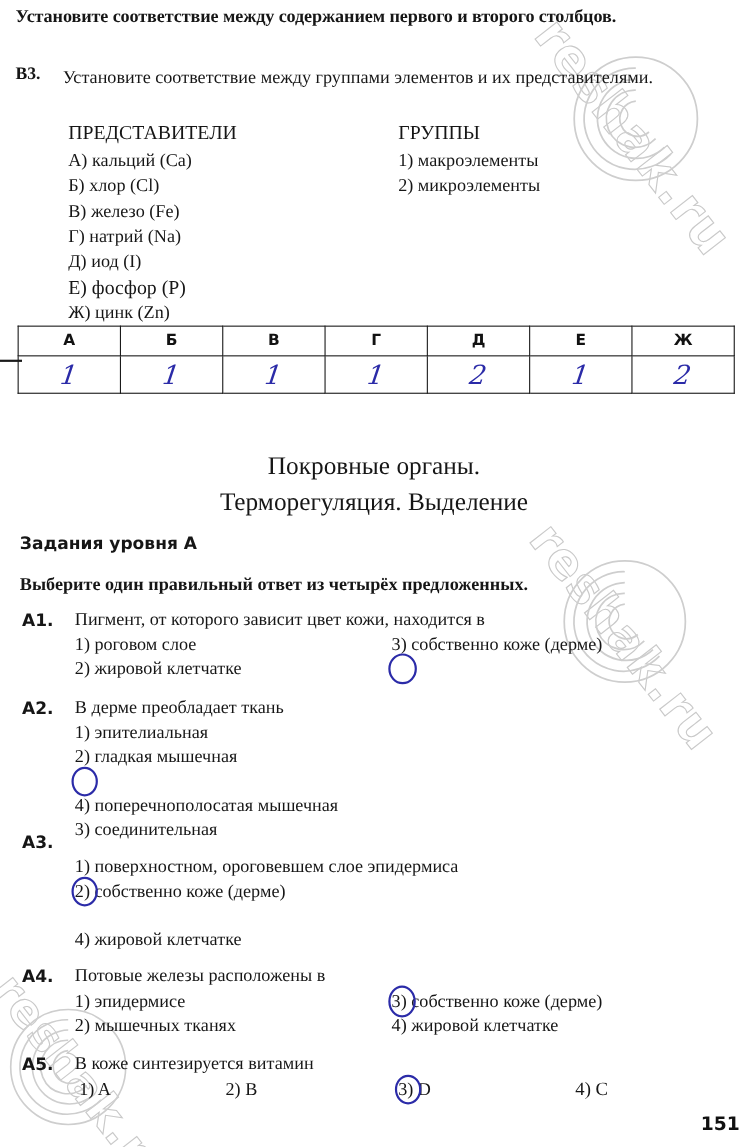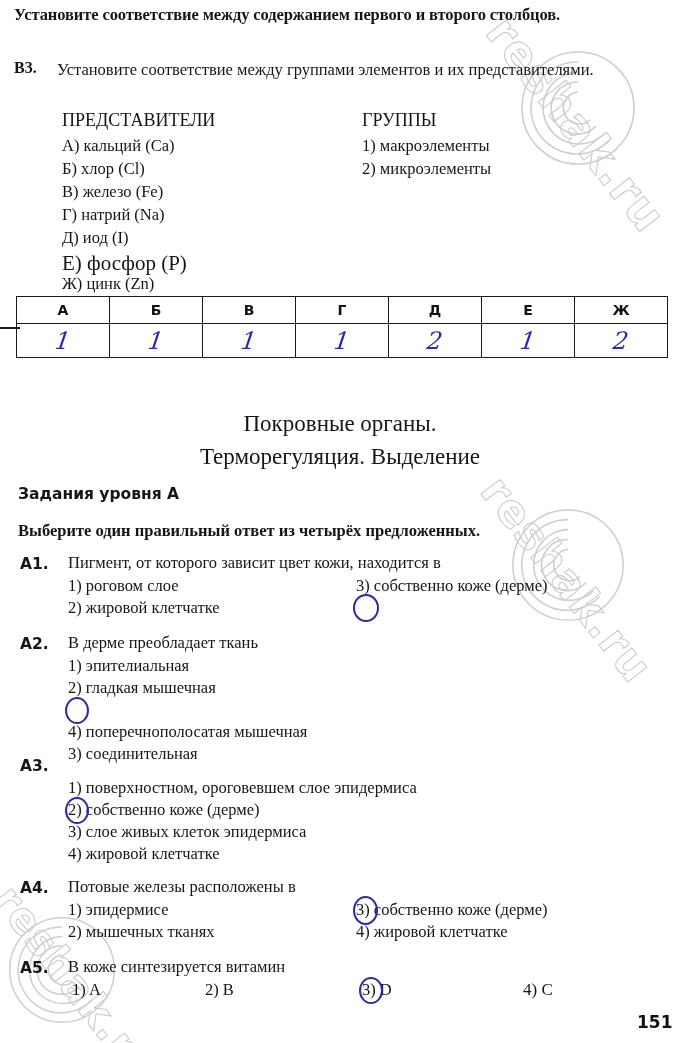--- a/index.html
+++ b/index.html
@@ -153,21 +153,21 @@
 
   <div class="t b" style="left:14px; top:59px; font-size:16px;">B3.</div>
   <div class="wrapt" style="left:57px; top:58px; width:609px; font-size:16.5px; line-height:24px; text-align:justify;">Установите соответствие между группами элементов и их представителями.</div>
 
   <div class="t" style="left:62px; top:110px; font-size:18px;">ПРЕДСТАВИТЕЛИ</div>
   <div class="t" style="left:62px; top:136px; font-size:16.5px;">А) кальций (Ca)</div>
   <div class="t" style="left:62px; top:159px; font-size:16.5px;">Б) хлор (Cl)</div>
   <div class="t" style="left:62px; top:182px; font-size:16.5px;">В) железо (Fe)</div>
   <div class="t" style="left:62px; top:205px; font-size:16.5px;">Г) натрий (Na)</div>
   <div class="t" style="left:62px; top:228px; font-size:16.5px;">Д) иод (I)</div>
-  <div class="t" style="left:62px; top:251px; font-size:21px;">Е) фосфор (P)</div>
+  <div class="t" style="left:62px; top:251px; font-size:18px;">Е) фосфор (P)</div>
   <div class="t" style="left:62px; top:274px; font-size:16.5px;">Ж) цинк (Zn)</div>
 
   <div class="t" style="left:362px; top:110px; font-size:18px;">ГРУППЫ</div>
   <div class="t" style="left:362px; top:136px; font-size:16.5px;">1) макроэлементы</div>
   <div class="t" style="left:362px; top:159px; font-size:16.5px;">2) микроэлементы</div>
 
   <div class="table-rule" style="left:0px; top:327px; width:20px;"></div>
   <table class="ans-table" style="left:16px; top:296px;">
     <tbody>
         <tr class="hdr">
@@ -208,21 +208,20 @@
   <div class="t" style="left:68px; top:633px; font-size:16.5px;">В дерме преобладает ткань</div>
   <div class="t" style="left:68px; top:656px; font-size:16.5px;">1) эпителиальная</div>
   <div class="t" style="left:68px; top:678px; font-size:16.5px;">2) гладкая мышечная</div>
   <div class="t" style="left:68px; top:700px; font-size:16.5px;margin-top:44px;">3) соединительная</div>
   <div class="t" style="left:68px; top:722px; font-size:16.5px;">4) поперечнополосатая мышечная</div>
   <div class="circle-mark" style="left:65px; top:697px; width:20px; height:23px;"></div>
 
   <div class="t sans-b" style="left:20px; top:757px; font-size:15.5px;">A3.</div>
   <div class="t" style="left:68px; top:778px; font-size:16.5px;">1) поверхностном, ороговевшем слое эпидермиса</div>
   <div class="t" style="left:68px; top:800px; font-size:16.5px;">2) собственно коже (дерме)</div>
-  <div class="t" style="left:68px; top:822px; font-size:16.5px;">3) слое живых клеток эпидермиса</div>
   <div class="t" style="left:68px; top:844px; font-size:16.5px;">4) жировой клетчатке</div>
   <div class="circle-mark" style="left:65px; top:797px; width:20px; height:23px;"></div>
 
   <div class="t sans-b" style="left:20px; top:879px; font-size:15.5px;">A4.</div>
   <div class="t" style="left:68px; top:877px; font-size:16.5px;">Потовые железы расположены в</div>
   <div class="t" style="left:68px; top:900px; font-size:16.5px;">1) эпидермисе</div>
   <div class="t" style="left:68px; top:922px; font-size:16.5px;">2) мышечных тканях</div>
   <div class="t" style="left:356px; top:900px; font-size:16.5px;">3) собственно коже (дерме)</div>
   <div class="t" style="left:356px; top:922px; font-size:16.5px;">4) жировой клетчатке</div>
   <div class="circle-mark" style="left:353px; top:896px; width:21px; height:25px;"></div>

